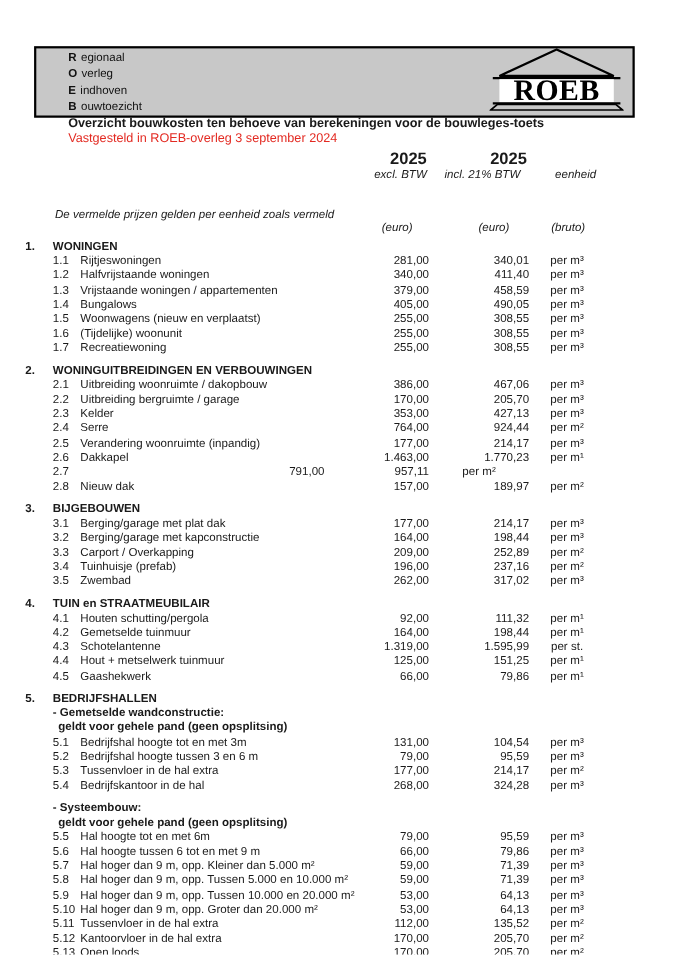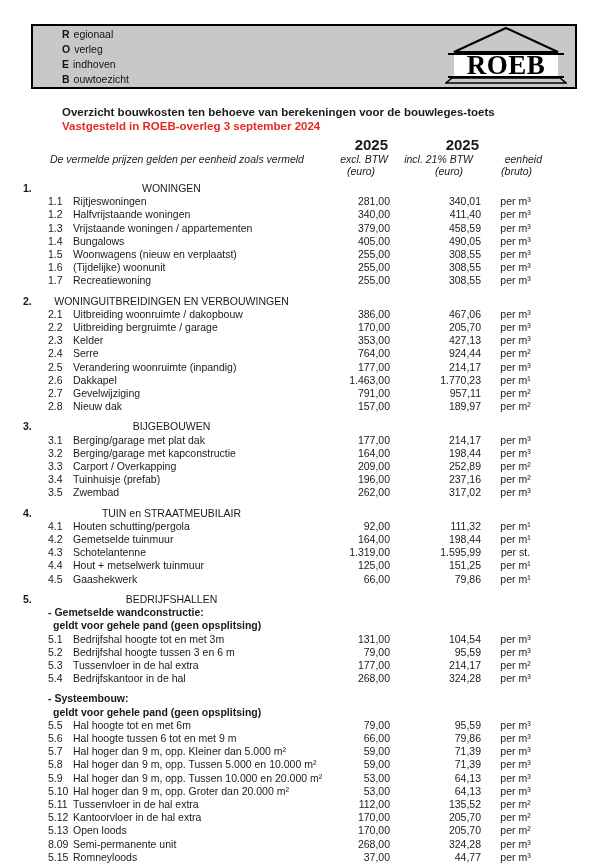--- a/index.html
+++ b/index.html
@@ -2,50 +2,50 @@
 <html style="--accent_red: #e32a22; --box_gray: #c8c8c8;"><head>
 <meta charset="utf-8">
 <style>
   html,body{margin:0;padding:0;background:#ffffff;}
   .page{
     position:relative;width:612px;height:868px;background:#fff;overflow:hidden;
     font-family:"Liberation Sans","DejaVu Sans",sans-serif;color:#1a1a1a;
   }
   
   .hdr-box{
-    position:absolute;left:31px;top:24px;width:546px;height:65px;
+    position:absolute;left:31px;top:42px;width:546px;height:65px;
     background:var(--box_gray,#c8c8c8);border:2px solid #000;
     display:flex;justify-content:space-between;align-items:center;box-sizing:border-box;
   }
   .acronym{padding-left:29px;font-size:10.5px;line-height:15px;color:#111;}
   .acr-line .cap{font-weight:bold;}
   .acr-line .rest{margin-left:4px;}
   .logo-wrap{padding-right:8px;}
   
   .title-area{position:absolute;left:62px;top:106px;}
   .doc-title{font-size:11.5px;font-weight:bold;line-height:13px;white-space:nowrap;}
-  .doc-sub{font-size:11.5px;font-weight:bold;line-height:14px;color:var(--accent_red,#e32a22);white-space:nowrap;}
+  .doc-sub{font-size:11.5px;font-weight:normal;line-height:14px;color:var(--accent_red,#e32a22);white-space:nowrap;}
   
   .table{position:absolute;left:0;top:136px;width:562px;padding-left:23px;box-sizing:content-box;}
   .grid{display:grid;grid-template-columns:25px 25px 222px 95px 91px 69px;}
   .cell{white-space:nowrap;overflow:visible;}
   .r{line-height:13.2px;font-size:10.5px;}
   .hr1{line-height:17px;}
   .hr2,.hr3{line-height:12px;}
   .year{font-size:15px;font-weight:bold;text-align:right;}
   .ital{font-style:italic;font-size:10.5px;}
-  .note{grid-column:1/4;padding-left:27px;}
+  .note{grid-column:1/4;padding-left:27px;margin-top:36px;}
   .tar{text-align:right;}
   .pr2{padding-right:2px;}  .pr8{padding-right:8px;}
   .pr15{padding-right:15px;}.pr18{padding-right:18px;}
   .sections{margin-top:5px;}
   .section{margin-top:7px;}
   .section:first-child{margin-top:0;}
   .sec-num{font-weight:bold;}
-  .sec-title{grid-column:2/4;font-weight:normal;text-align:center;}
+  .sec-title{grid-column:2/4;font-weight:bold;}
   .sub-heading{grid-column:2/7;font-weight:bold;}
   .sub-heading2{grid-column:2/7;font-weight:bold;padding-left:5px;}
   .sub-block{margin-top:0;}
   .sub-block + .sub-block{margin-top:7px;}
   .val{text-align:right;}
   .unit{text-align:center;}
 </style>
 </head>
 <body>
 
@@ -210,21 +210,20 @@
             <div class="cell "></div>
             <div class="cell ">2.6</div>
             <div class="cell ">Dakkapel</div>
             <div class="cell val">1.463,00</div>
             <div class="cell val">1.770,23</div>
             <div class="cell unit">per m¹</div>
           </div>
           <div class="grid r">
             <div class="cell "></div>
             <div class="cell ">2.7</div>
-            <div class="cell ">Gevelwijziging</div>
             <div class="cell val">791,00</div>
             <div class="cell val">957,11</div>
             <div class="cell unit">per m²</div>
           </div>
           <div class="grid r">
             <div class="cell "></div>
             <div class="cell ">2.8</div>
             <div class="cell ">Nieuw dak</div>
             <div class="cell val">157,00</div>
             <div class="cell val">189,97</div>

